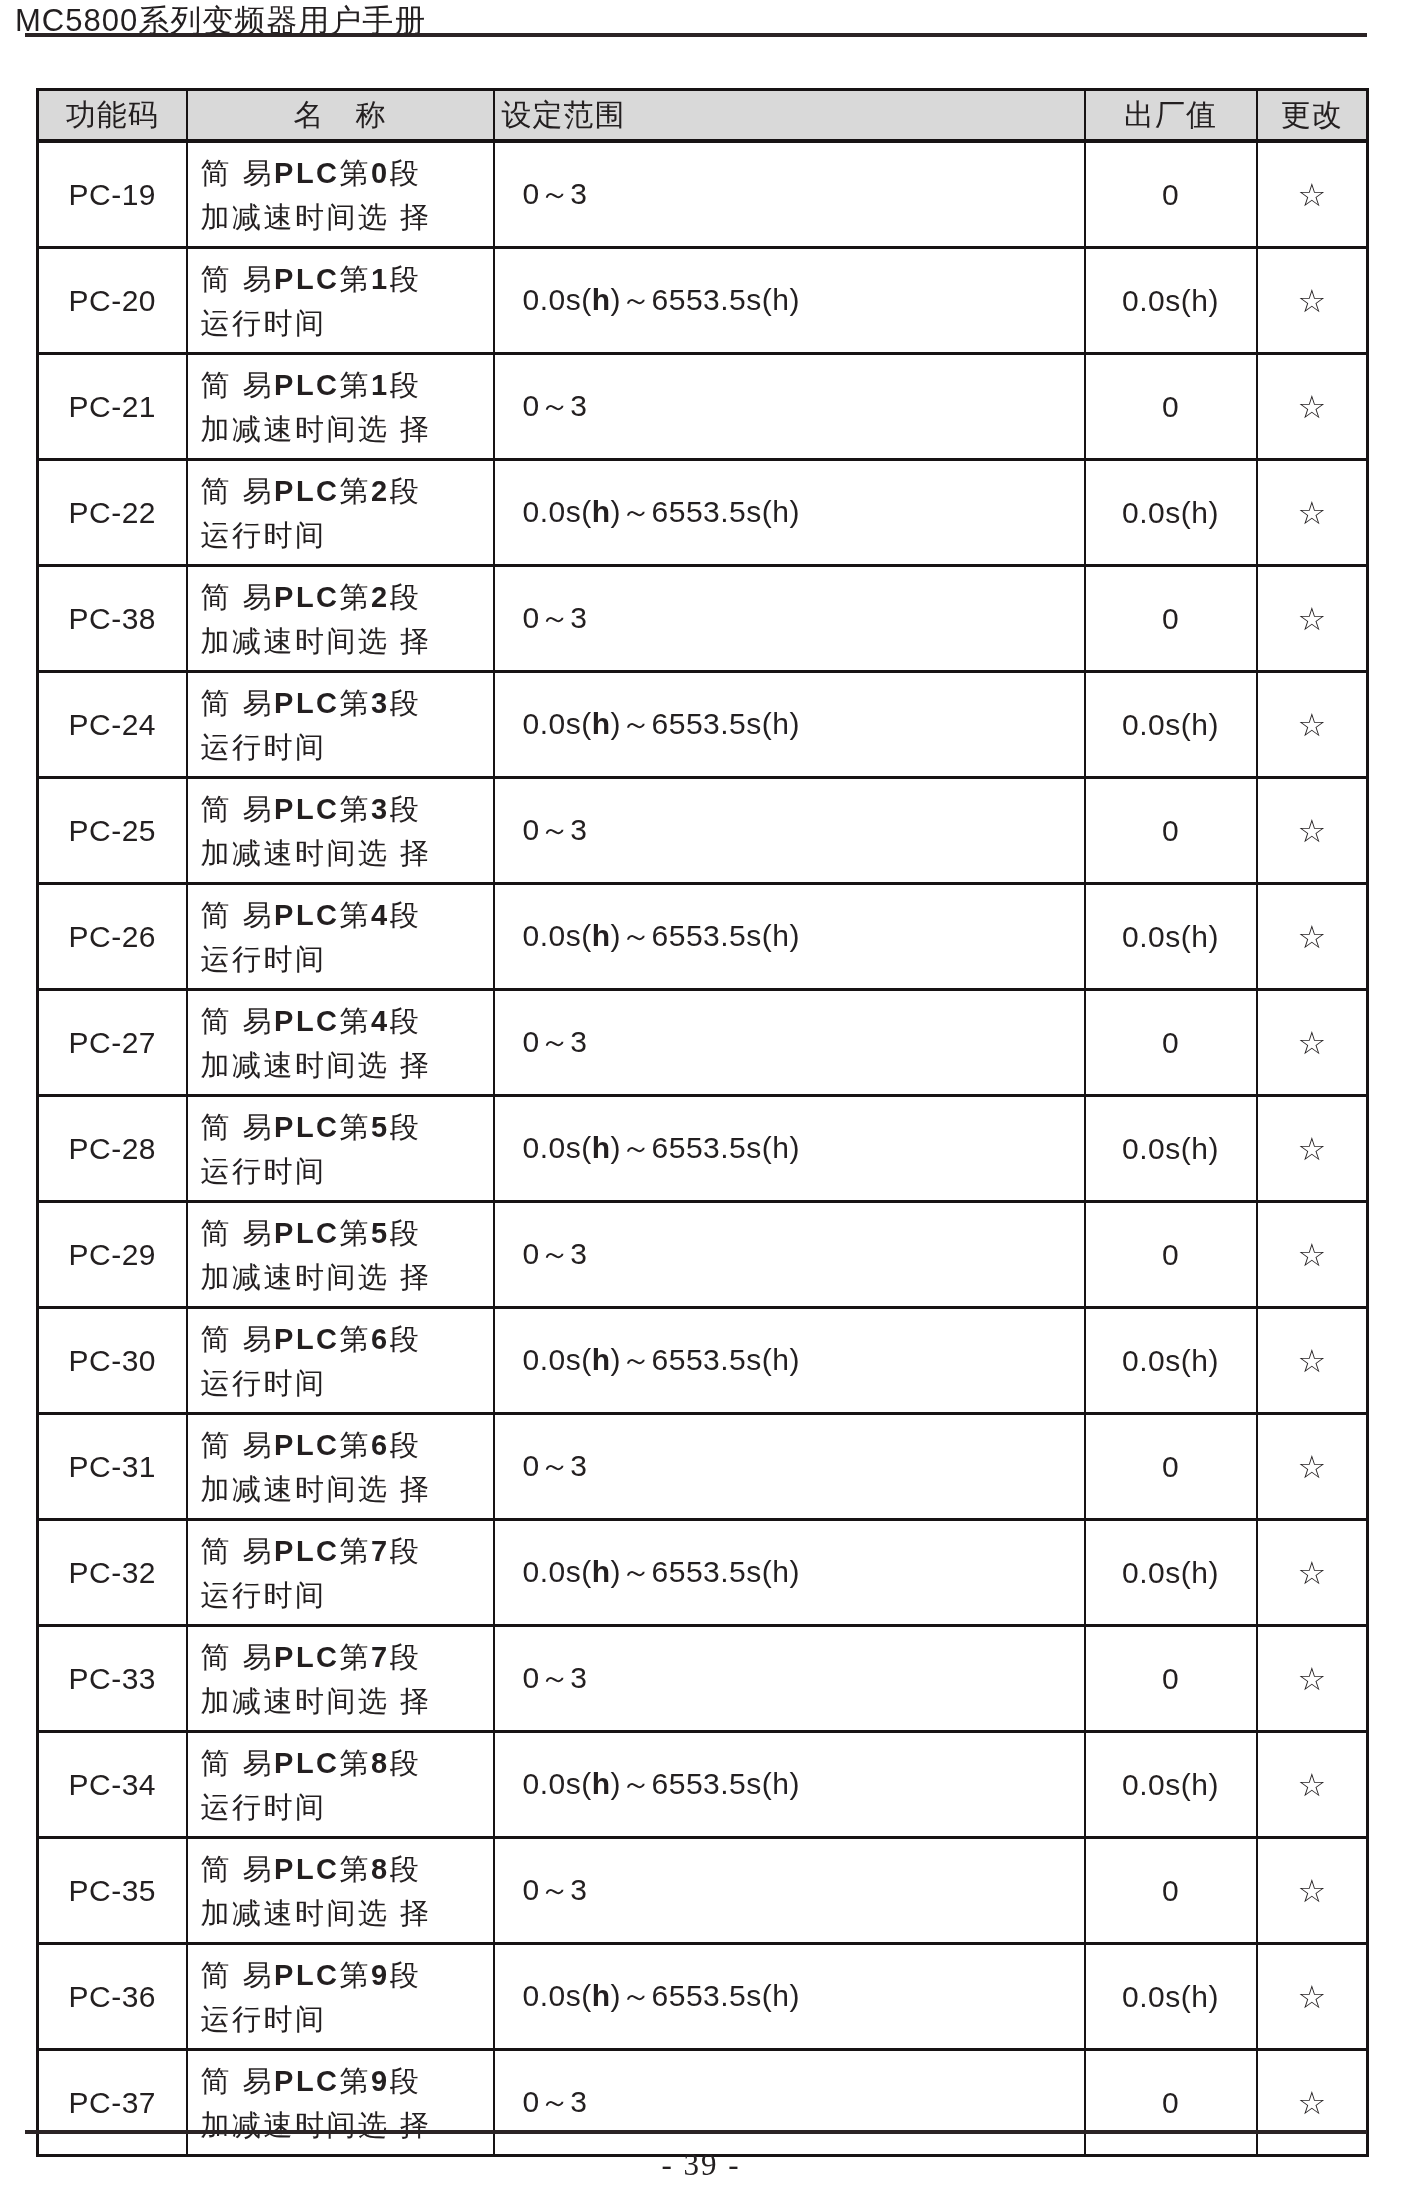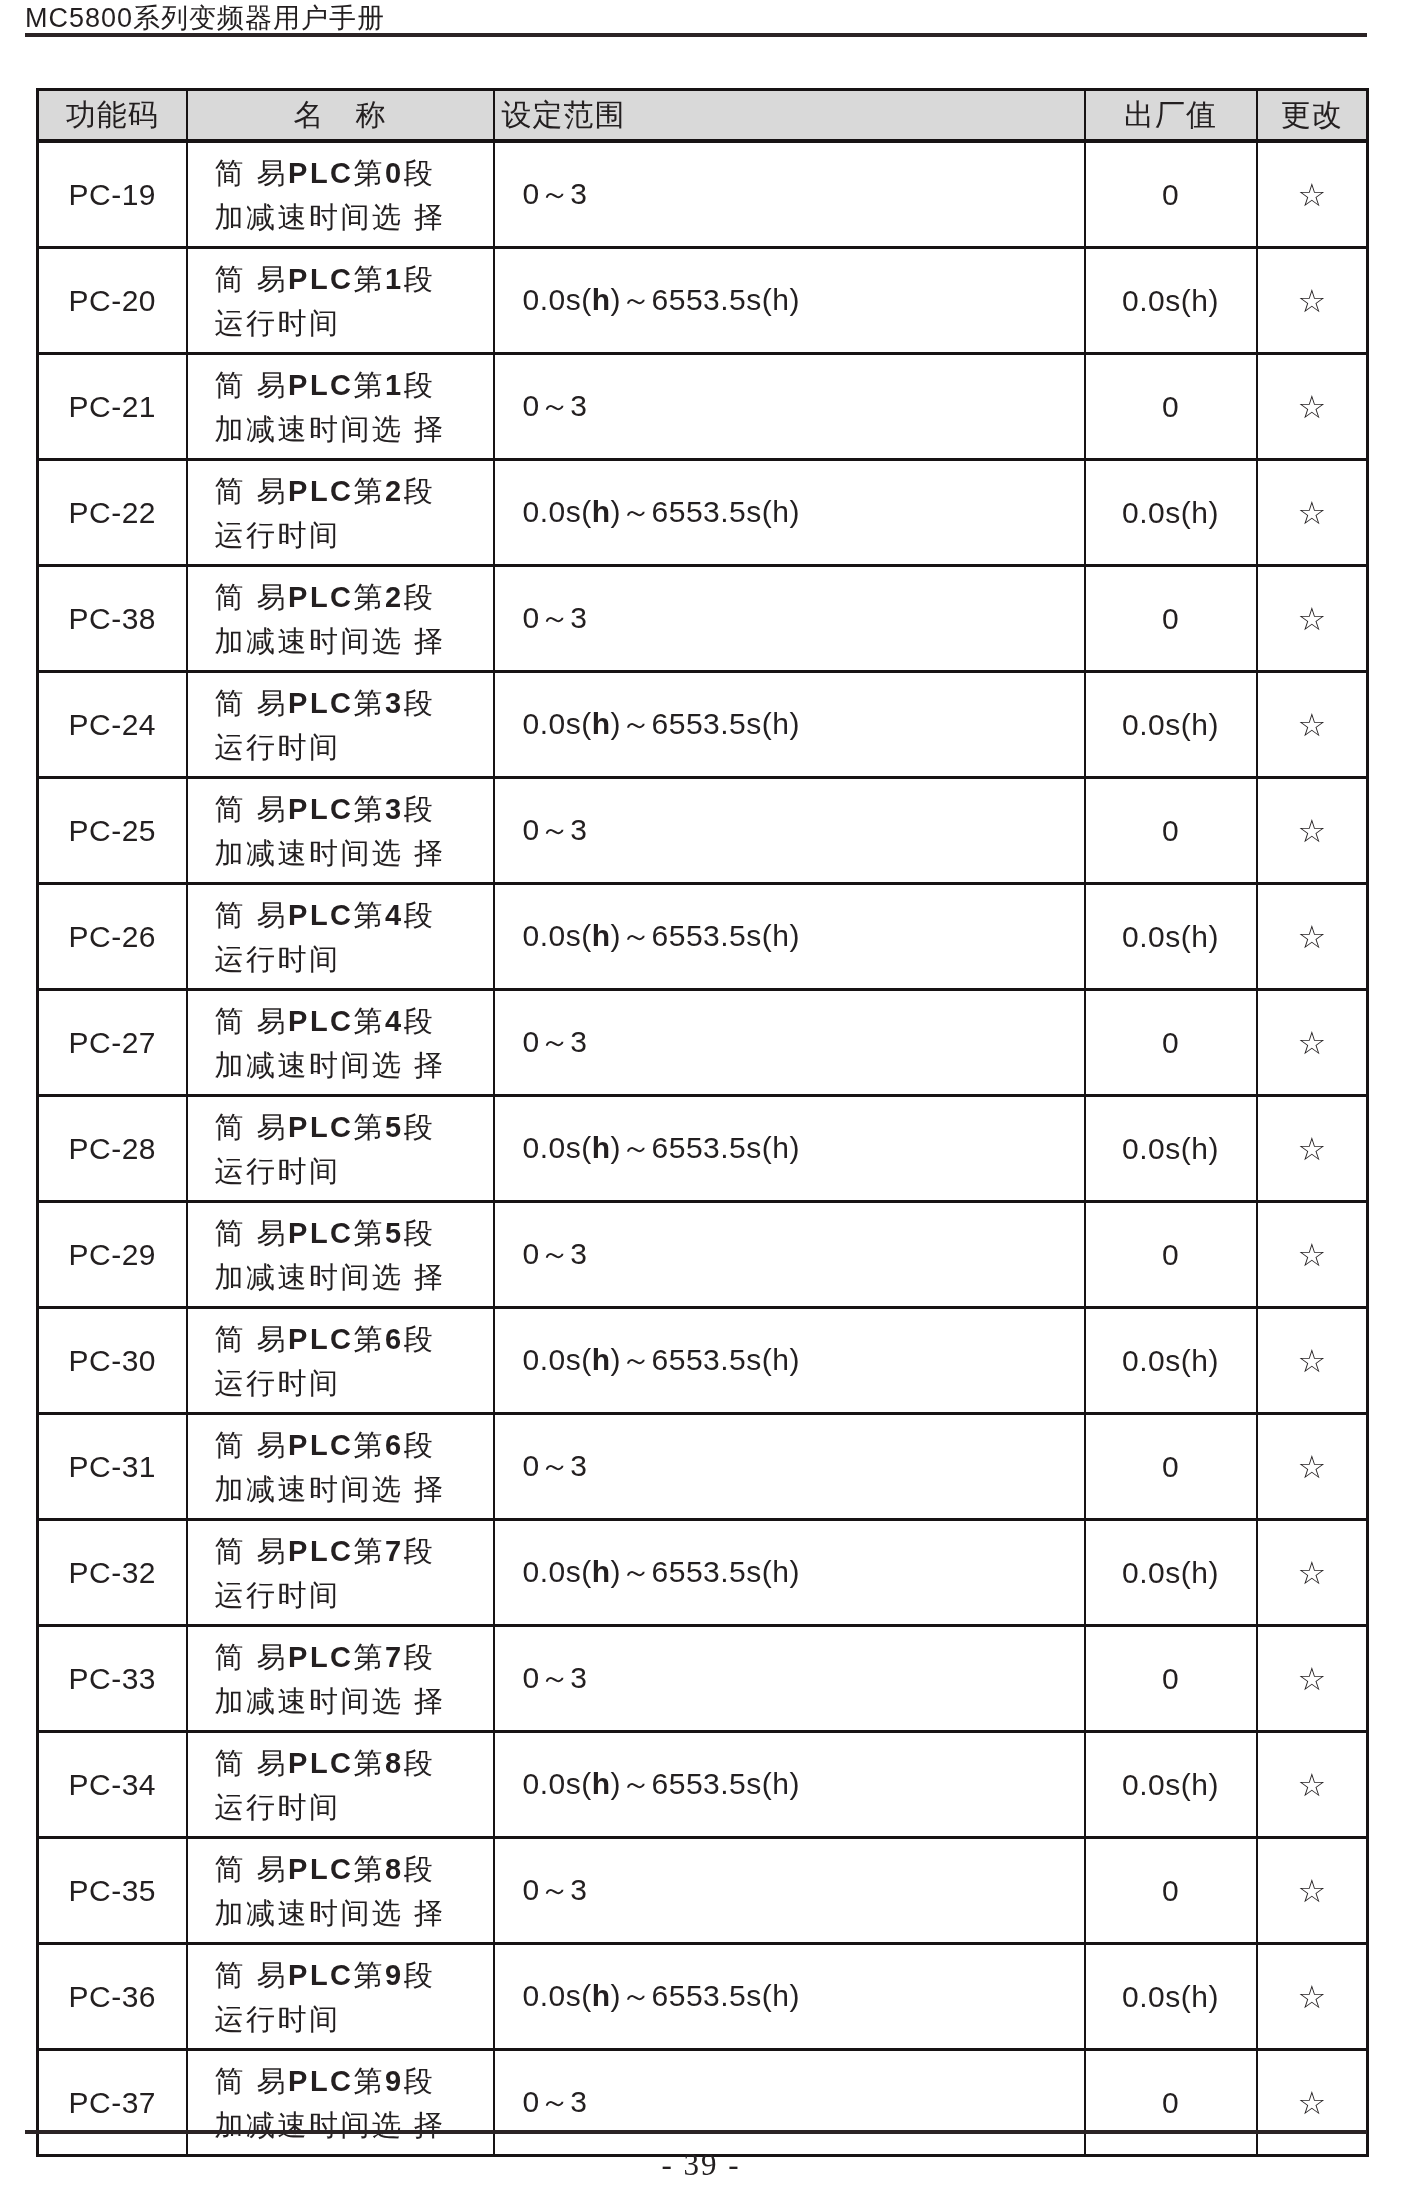--- a/index.html
+++ b/index.html
@@ -1,21 +1,21 @@
 <!DOCTYPE html>
 <html><head>
 <meta charset="utf-8">
 <style>
   html,body{margin:0;padding:0;}
   body{
     width:1402px;height:2185px;background:#ffffff;position:relative;overflow:hidden;
     font-family:"Liberation Sans","DejaVu Sans",sans-serif;color:#231f20;
   }
   .page-title{
-    position:absolute;left:25px;top:0px;font-size:27px;letter-spacing:1px;white-space:nowrap;
+    position:absolute;left:15px;top:0px;font-size:31px;letter-spacing:1px;white-space:nowrap;
   }
   .top-rule{position:absolute;left:25px;top:33px;width:1342px;height:4px;background:#2b2425;}
   .bottom-rule{position:absolute;left:25px;top:2130px;width:1342px;height:4px;background:#2b2425;}
   .page-number{
     position:absolute;left:0;top:2147px;width:1402px;text-align:center;
     font-size:31px;letter-spacing:2px;font-family:Liberation Serif, serif;
   }
   table.param-table{
     position:absolute;left:36px;top:88px;width:1330px;
     border-collapse:collapse;table-layout:fixed;
@@ -29,21 +29,21 @@
     border-top-width:3px;border-bottom-width:4px;letter-spacing:1px;
     text-align:center;vertical-align:middle;
   }
   table.param-table th.h-range{text-align:left;padding-left:7px;}
   table.param-table td{
     height:101px;vertical-align:middle;
     border-top-width:3px;border-bottom-width:3px;
     overflow:hidden;
   }
   td.code-cell{text-align:center;font-size:30px;letter-spacing:0.5px;}
-  td.name-cell{padding-left:27px;font-size:29px;line-height:44px;letter-spacing:2.5px;}
+  td.name-cell{padding-left:13px;font-size:29px;line-height:44px;letter-spacing:2.5px;}
   td.range-cell{padding-left:28px;font-size:30px;letter-spacing:0.5px;}
   td.default-cell{text-align:center;font-size:30px;letter-spacing:0.5px;}
   td.change-cell{text-align:center;font-size:32px;}
   .name-cell b, .range-cell b{font-weight:bold;}
 </style>
 </head>
 <body>
 
 <div class="page-title">MC5800系列变频器用户手册</div>
 <div class="top-rule"></div>

